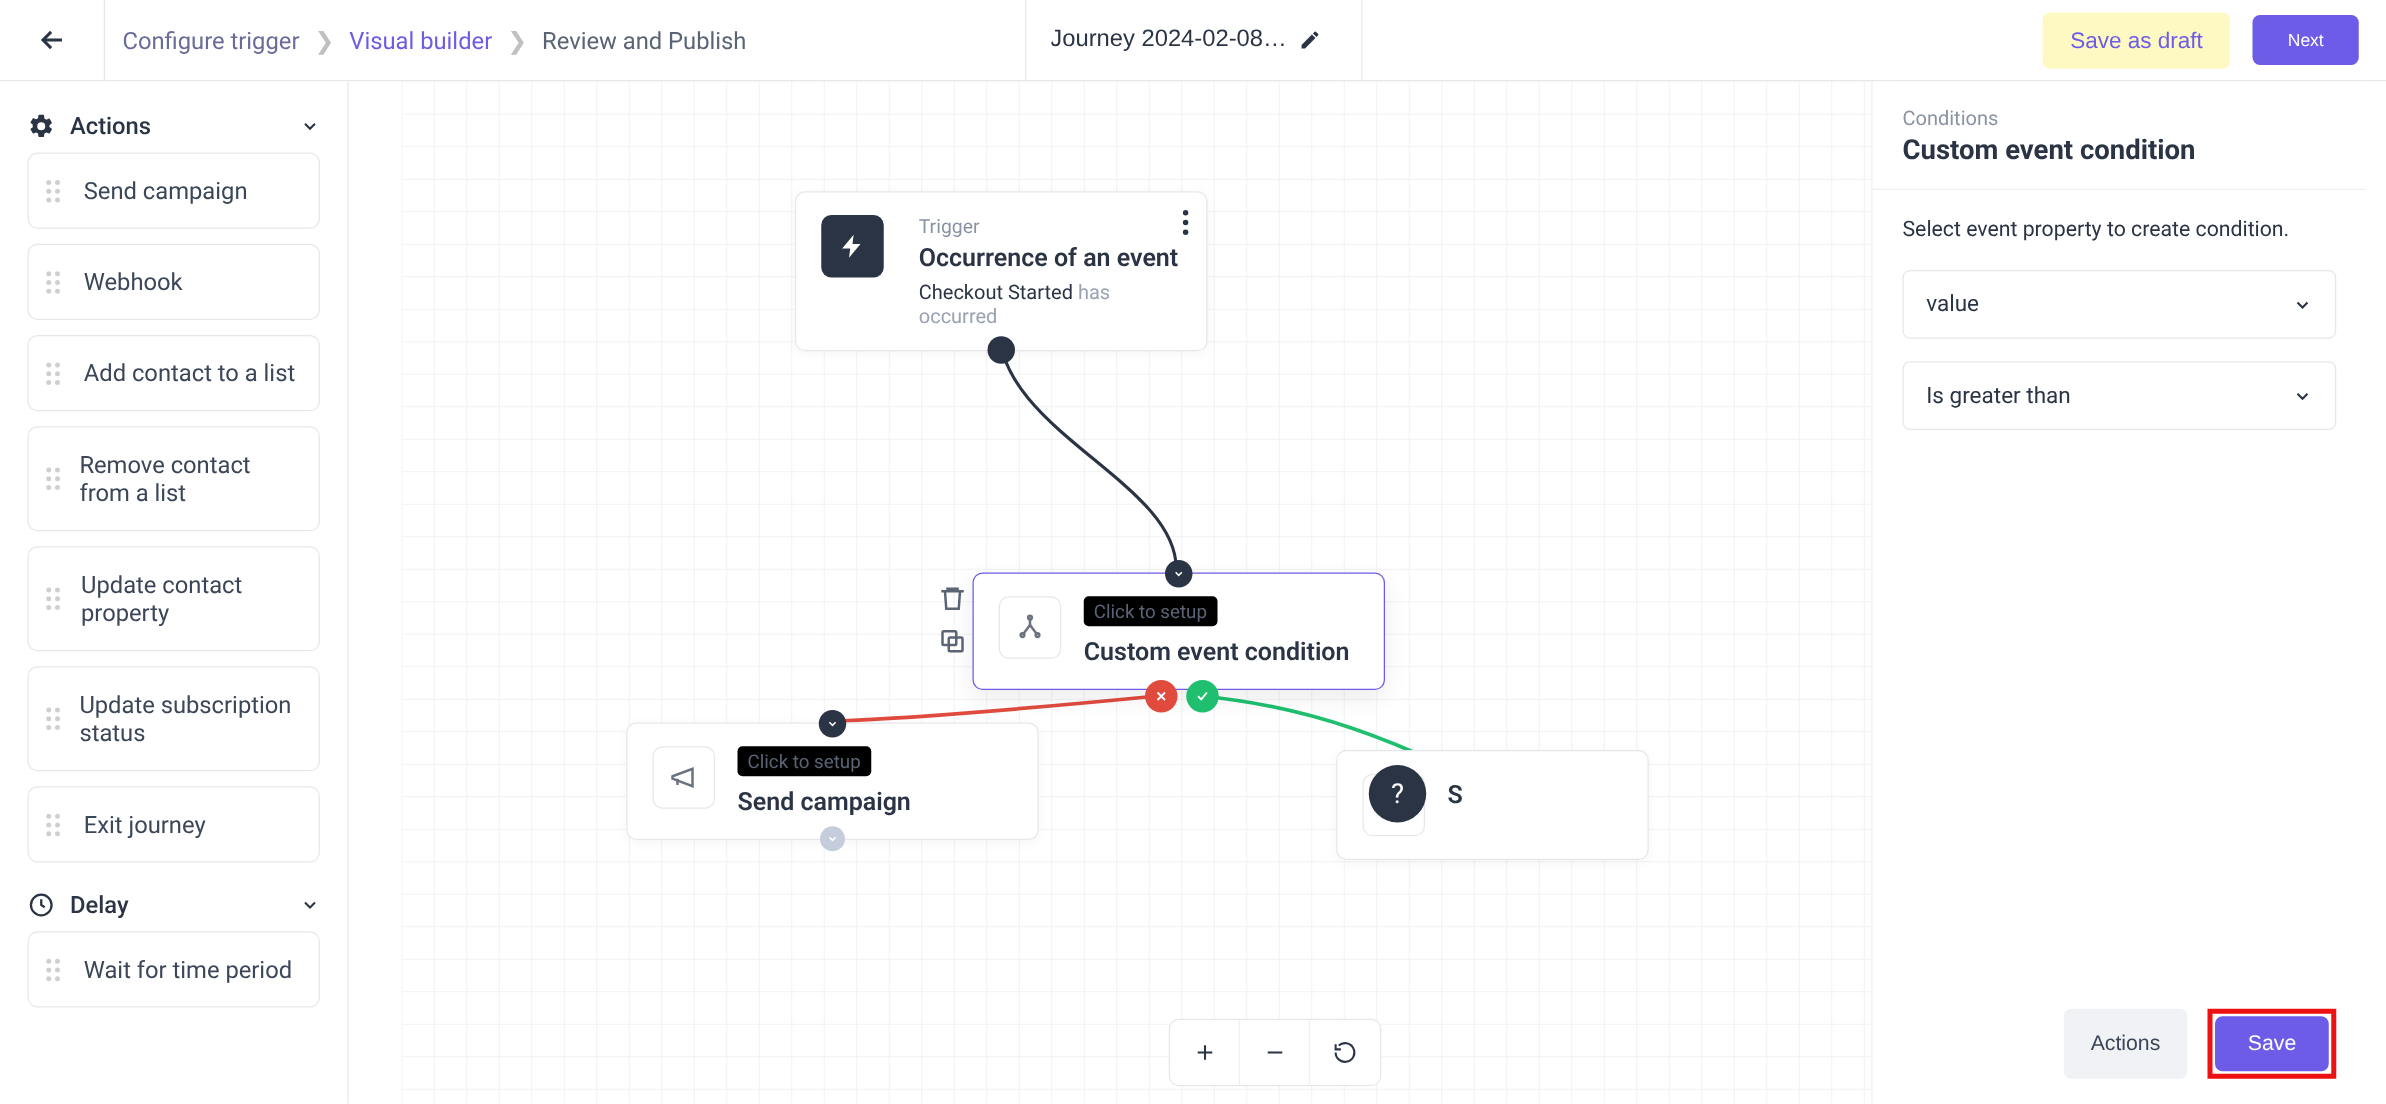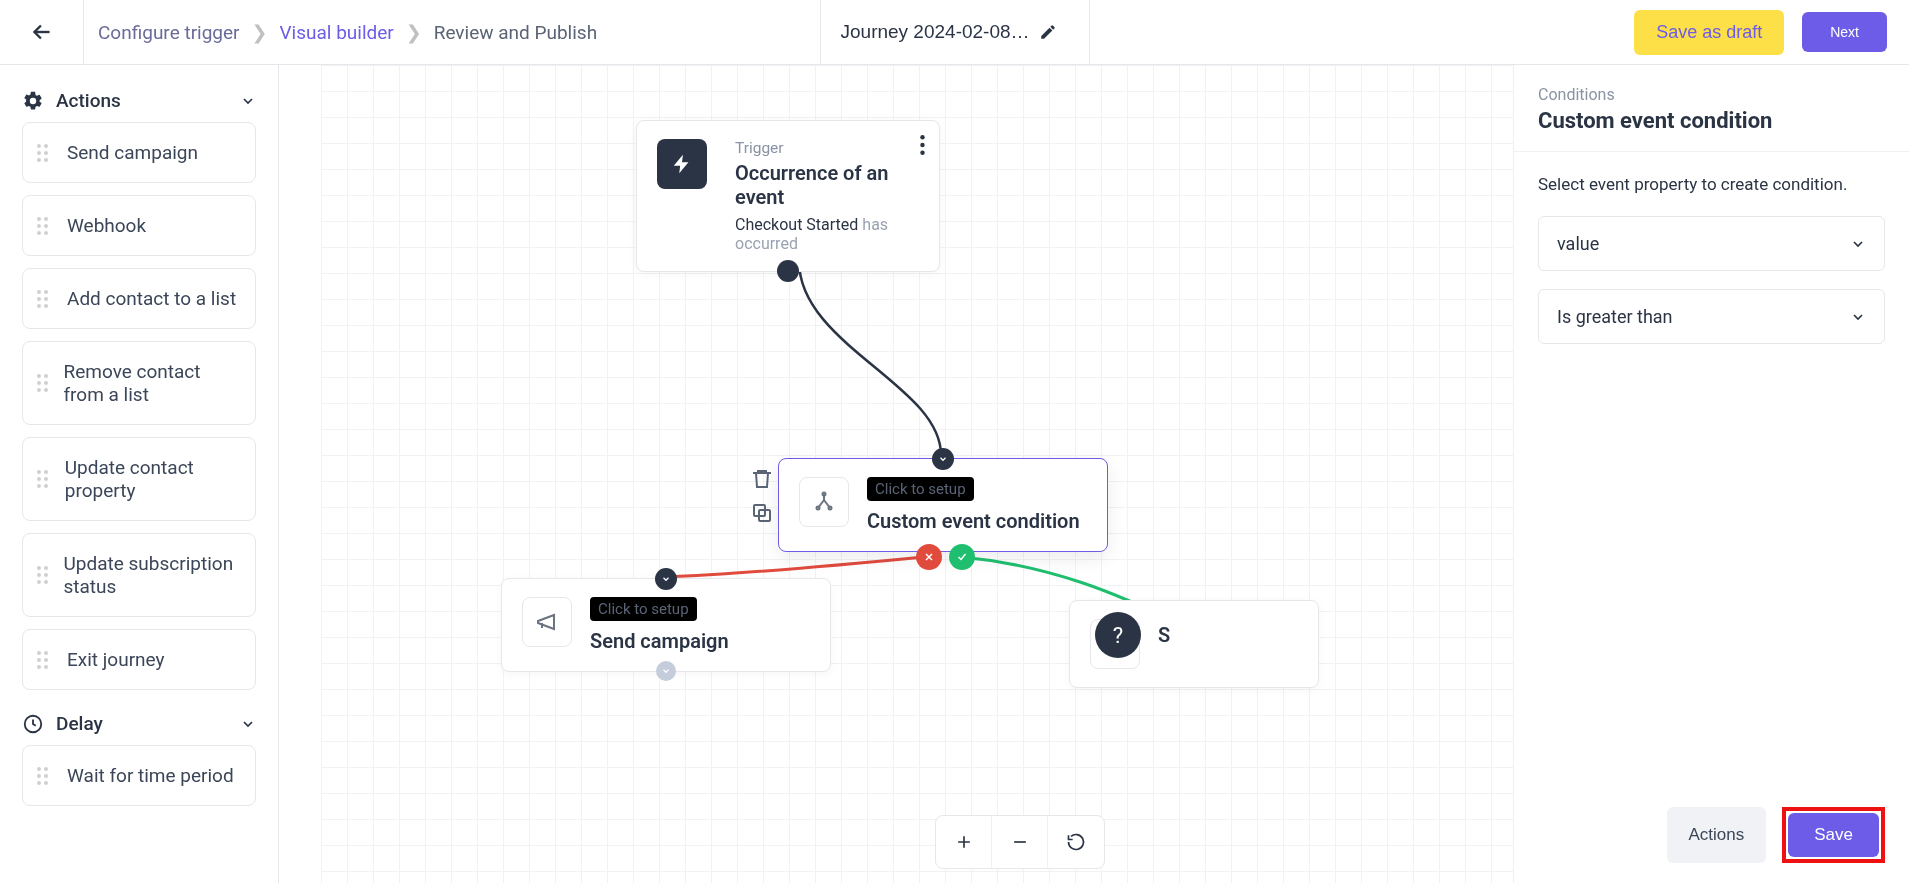--- a/index.html
+++ b/index.html
@@ -65,21 +65,21 @@
 }
 .pencil { width: 18px; height: 18px; color: #2b3445; cursor: pointer; }
 .header-actions {
   margin-left: auto;
   display: flex;
   gap: 18px;
   padding: 0 22px;
   align-items: center;
 }
 .btn-draft {
-  background: #fde047;
+  background: #fef9c3;
   color: #6c5ce7;
   font-size: 18px;
   font-weight: 500;
   padding: 12px 22px;
   border-radius: 6px;
   border: none;
   cursor: pointer;
 }
 .btn-next {
   background: #6c5ce7;
@@ -268,21 +268,21 @@
   background: #2b3445;
   color: #fff;
   display: flex; align-items: center; justify-content: center;
   font-size: 22px;
   cursor: pointer;
 }
 
 
 .right-panel {
   position: absolute;
-  right: 0;
+  right: 16px;
   top: 65px;
   bottom: 0;
   width: 396px;
   background: #fff;
   border-left: 1px solid #edf0f3;
   display: flex;
   flex-direction: column;
 }
 .rp-head {
   padding: 20px 24px 18px;
@@ -480,21 +480,21 @@
   </div>
 </div>
 
 <div class="canvas">
   <svg class="wires">
     <path d="M478 196 C478 280, 620 320, 620 390" stroke="#2b3445" stroke-width="2.5" fill="none"></path>
     <path d="M603 492 C500 502, 400 510, 343 512" stroke="#e04b3e" stroke-width="3" fill="none"></path>
     <path d="M640 492 C730 500, 800 530, 860 560" stroke="#1fbf6f" stroke-width="3" fill="none"></path>
   </svg>
 
-  <div class="node" style="left:315px; top:55px; width:304px;gap:28px;">
+  <div class="node" style="left:315px; top:88px; width:330px;gap:28px;">
     <div class="icon-box dark">
       <svg width="22" height="22" viewBox="0 0 24 24" fill="#fff">
           <path d="M13 2 3 14h7l-1 8 10-12h-7l1-8z"></path>
         </svg>
     </div>
     <div class="body">
       <div class="eyebrow">Trigger</div>
       <div class="title">Occurrence of an event</div>
       <div class="sub">
         <span>Checkout Started</span>

